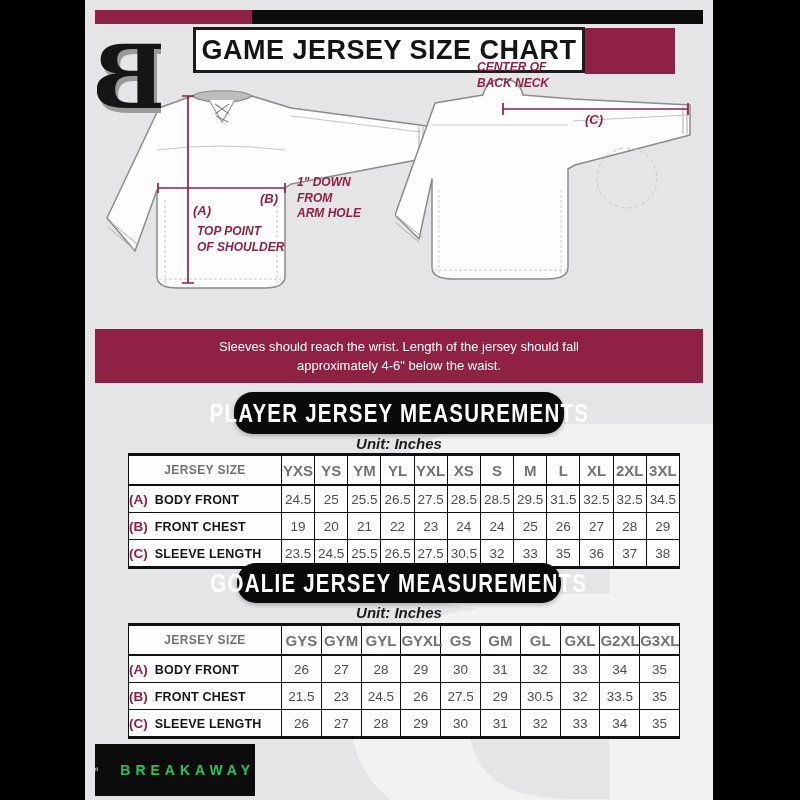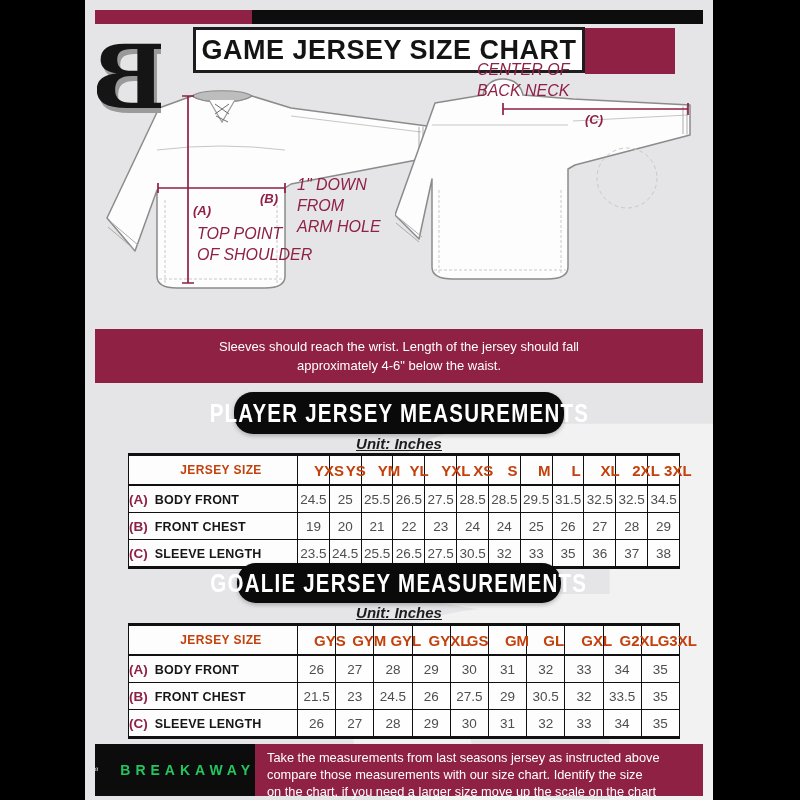--- a/index.html
+++ b/index.html
@@ -19,21 +19,21 @@
   .titleband span{font-size:27px;font-weight:800;letter-spacing:0.5px;color:#141414;white-space:nowrap;}
   .title-accent{position:absolute;left:500px;top:28px;width:90px;height:46px;background:#8E2144;z-index:1;}
   .logo{position:absolute;left:12px;top:32px;width:64px;height:100px;z-index:2;}
 
   
   .jersey{position:absolute;z-index:1;}
   .jersey-front{left:10px;top:88px;}
   .jersey-back{left:310px;top:75px;}
   .anno{position:absolute;z-index:3;color:#8E2144;font-style:italic;white-space:pre-line;}
   .anno-key{font-size:13px;font-weight:800;font-style:italic;}
-  .anno-note{font-size:16px;font-weight:400;line-height:1.3;}
+  .anno-note{font-size:12px;font-weight:700;line-height:1.3;}
   .anno-a-key{left:108px;top:203px;}
   .anno-a-note{left:112px;top:224px;}
   .anno-b-key{left:175px;top:191px;}
   .anno-b-note{left:212px;top:175px;}
   .anno-c-key{left:500px;top:112px;}
   .anno-c-note{left:392px;top:60px;}
 
   
   .notice{position:absolute;left:10px;top:329px;width:608px;height:54px;background:#8E2144;z-index:2;
     display:flex;align-items:center;justify-content:center;}
@@ -41,31 +41,31 @@
 
   
   .section-box{position:absolute;left:50%;transform:translateX(-50%);height:42px;background:#0A0A0A;
     border-radius:19px;display:flex;align-items:center;justify-content:center;z-index:2;
     box-shadow:0 2px 4px rgba(0,0,0,0.25);}
   .section-box span{display:inline-block;color:#fff;font-size:25px;font-weight:800;letter-spacing:1.5px;
     transform:scaleX(0.82);white-space:nowrap;}
   .player-box{top:392px;width:330px;}
   .goalie-box{top:563px;width:324px;height:40px;}
   .unit{position:absolute;left:0;width:628px;text-align:center;font-size:15px;font-weight:700;
-    font-style:italic;color:#1C1C1C;z-index:2;text-decoration:underline;}
+    font-style:italic;color:#1C1C1C;z-index:2;}
   .unit-player{top:435px;}
   .unit-goalie{top:604px;}
 
   
   .sizes-table{position:absolute;left:43px;width:552px;border-collapse:collapse;table-layout:fixed;
     z-index:2;border-top:3px solid #101010;border-bottom:3px solid #101010;}
   .table-player{top:453px;}
   .table-goalie{top:623px;}
   .sizes-table th,.sizes-table td{border:1.5px solid #101010;text-align:center;padding:0;background:rgba(255,255,255,0.9);}
-  .sizes-table thead th{height:28px;font-size:15px;font-weight:800;color:#c2410c;border-bottom:2.5px solid #101010;padding-left:16px;}
+  .sizes-table thead th{height:28px;font-size:15px;font-weight:800;color:#737373;border-bottom:2.5px solid #101010;}
   .sizes-table thead th.corner{font-size:12px;font-weight:700;letter-spacing:0.4px;}
   .sizes-table tbody td{height:26px;font-size:13.5px;font-weight:500;color:#4E4E4E;}
   .sizes-table td:first-child,.sizes-table th:first-child{width:152px;}
   .sizes-table td.rowlabel{text-align:left;padding-left:0;color:#161616;}
   .rowkey{color:#8E2144;font-weight:800;font-size:13.5px;margin-right:7px;}
   .rowname{font-weight:700;font-size:12.5px;letter-spacing:0.2px;color:#161616;}
 
   
   .footer-logo-box{position:absolute;left:10px;top:744px;width:160px;height:52px;background:#0C0C0C;z-index:2;
     display:flex;align-items:center;justify-content:center;gap:8px;}
@@ -284,20 +284,15 @@
           <linearGradient id="silver" x1="0" y1="0" x2="0" y2="1">
             <stop offset="0" stop-color="#F2F2F2"></stop>
               <stop offset="0.5" stop-color="#8F8F8F"></stop>
               <stop offset="1" stop-color="#E8E8E8"></stop>
           </linearGradient>
         </defs>
         <text x="32" y="76" font-family="DejaVu Serif, serif" font-size="88" font-weight="bold" fill="url(#silver)" text-anchor="middle" transform="translate(64,0) scale(-1,1)">B</text>
       </svg>
       <span class="footer-brand">BREAKAWAY</span>
     </div>
-    <div class="footer-note">
-      <div>Take the measurements from last seasons jersey as instructed above
-compare those measurements  with our size chart. Identify the size
-on the chart, if you need a larger size move up the scale on the chart</div>
-    </div>
 
   </div>
 </div>
 
 </body></html>

